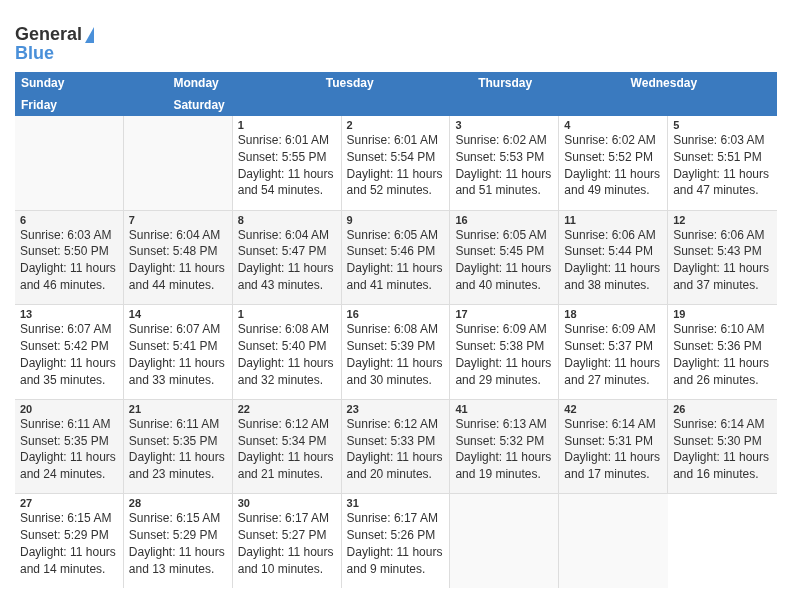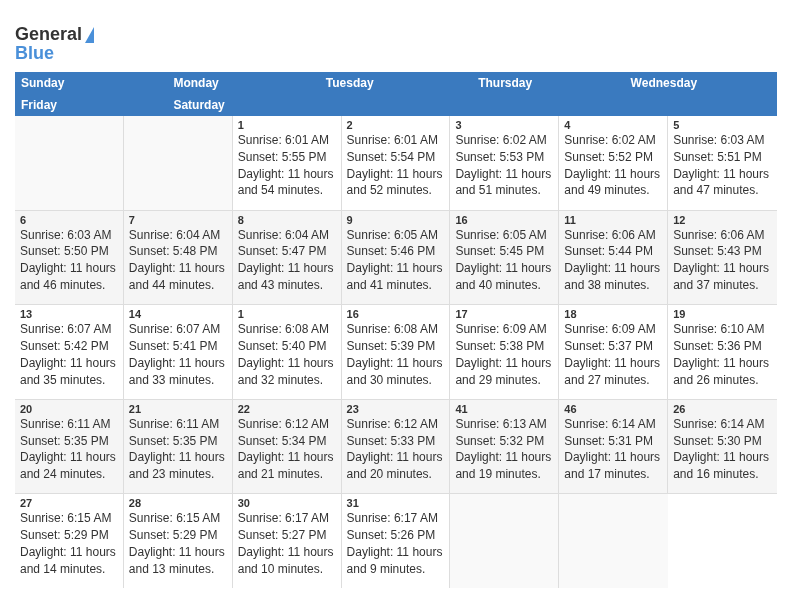--- a/index.html
+++ b/index.html
@@ -284,21 +284,21 @@
 Sunset: 5:33 PM
 Daylight: 11 hours and 20 minutes.</div>
           </div>
           <div class="cal-cell">
             <span class="day-num">41</span>
             <div class="cal-cell-text" style="white-space: pre-line;">Sunrise: 6:13 AM
 Sunset: 5:32 PM
 Daylight: 11 hours and 19 minutes.</div>
           </div>
           <div class="cal-cell">
-            <span class="day-num">46</span>
+            <span class="day-num">42</span>
             <div class="cal-cell-text" style="white-space: pre-line;">Sunrise: 6:14 AM
 Sunset: 5:31 PM
 Daylight: 11 hours and 17 minutes.</div>
           </div>
           <div class="cal-cell">
             <span class="day-num">26</span>
             <div class="cal-cell-text" style="white-space: pre-line;">Sunrise: 6:14 AM
 Sunset: 5:30 PM
 Daylight: 11 hours and 16 minutes.</div>
           </div>

